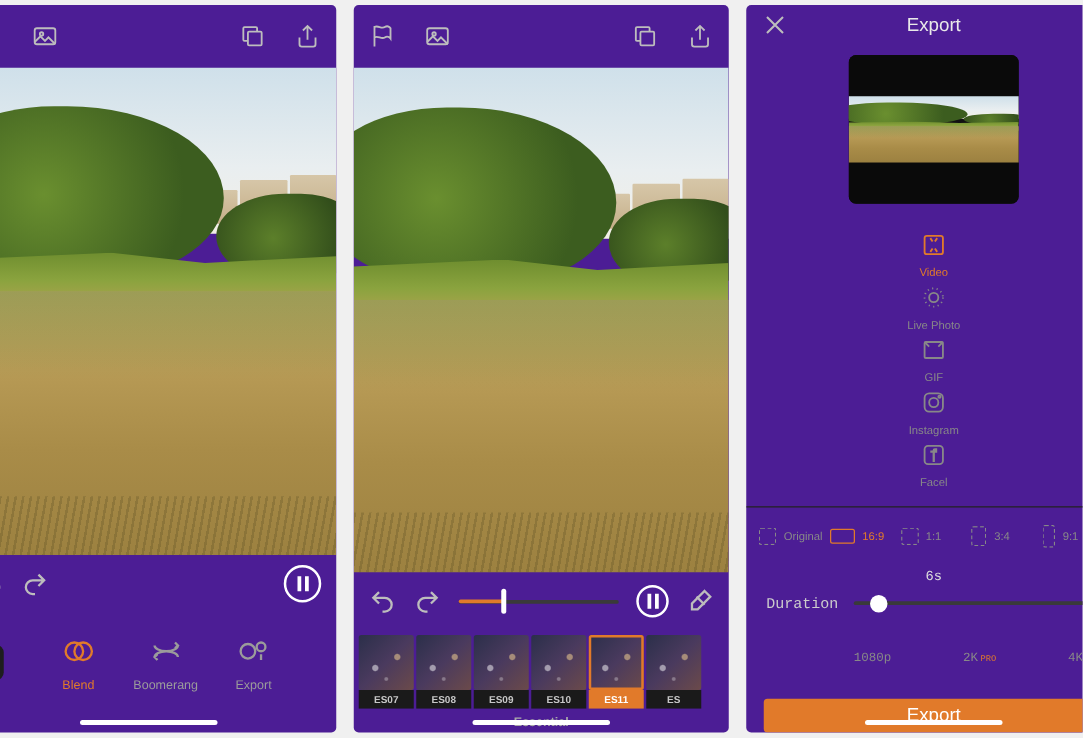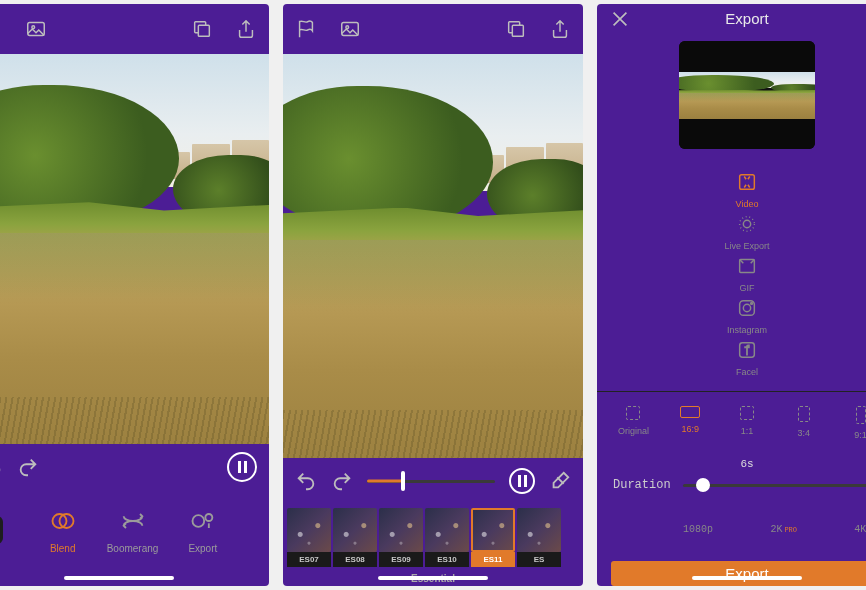--- a/index.html
+++ b/index.html
@@ -136,21 +136,21 @@
     background:#111; display:flex; flex-direction:column;}
   .preview .pb{ flex:0 0 28%; background:#0a0a0a;}
   .preview .pscene{ flex:1; position:relative;}
   .destrow{ display:flex; justify-content:space-between; padding: 6px 10px 14px; gap:4px; border-bottom:1px solid #222;flex-direction:column;}
   .dest{ flex:1; display:flex; flex-direction:column; align-items:center; gap:6px; font-size:9px; color:#888; position:relative;}
   .dest.active{ color:#e17a2a;}
   .dest .dicon{ width:22px; height:22px; display:flex; align-items:center; justify-content:center;}
   .dest .dicon svg{ stroke:currentColor; fill:none; stroke-width:1.6;}
   .probadge{ position:absolute; top:-3px; right:4px; font-size:7px; color:#e17a2a; font-weight:600;}
   .ratiorow{ display:flex; justify-content:space-between; padding: 14px 10px 10px; gap:4px;}
-  .ratio{ flex:1; display:flex; flex-direction:column; align-items:center; gap:6px; font-size:9px; color:#888;}
+  .ratio{ flex:1; display:flex; flex-direction:row; align-items:center; gap:6px; font-size:9px; color:#888;}
   .ratio.active{ color:#e17a2a;}
   .ratio .shape{ border:1.5px dashed currentColor; border-radius:2px;}
   .ratio.active .shape{ border-style:solid;}
   .sliderblock{ padding: 8px 16px; font-family: Liberation Mono, monospace;}
   .sliderblock .lblval{ text-align:center; font-size:11px; color:#ddd; margin-bottom:6px;}
   .sliderblock .row{ display:flex; align-items:center; gap:14px;}
   .sliderblock .row .name{ font-size:12px; color:#ccc; width:56px; text-align:right;}
   .sliderblock .srange{ flex:1; position:relative; height:18px; display:flex; align-items:center;}
   .srange .strack{ width:100%; height:3px; background:#3a3a3a; border-radius:2px;}
   .srange .sthumb{ position:absolute; top:50%; transform:translate(-50%,-50%);
@@ -415,21 +415,21 @@
           <span>Video</span>
         </div>
         <div class="dest">
           <div class="probadge">PRO</div>
           <div class="dicon">
             <svg viewBox="0 0 24 24">
               <circle cx="12" cy="12" r="4"></circle>
               <circle cx="12" cy="12" r="8" stroke-dasharray="1 3"></circle>
             </svg>
           </div>
-          <span>Live Export</span>
+          <span>Live Photo</span>
         </div>
         <div class="dest">
           <div class="probadge">PRO</div>
           <div class="dicon">
             <svg viewBox="0 0 24 24">
               <rect x="4" y="5" width="16" height="14" rx="1"></rect>
               <path d="M4 5l4 4M20 5l-4 4"></path>
             </svg>
           </div>
           <span>GIF</span>

